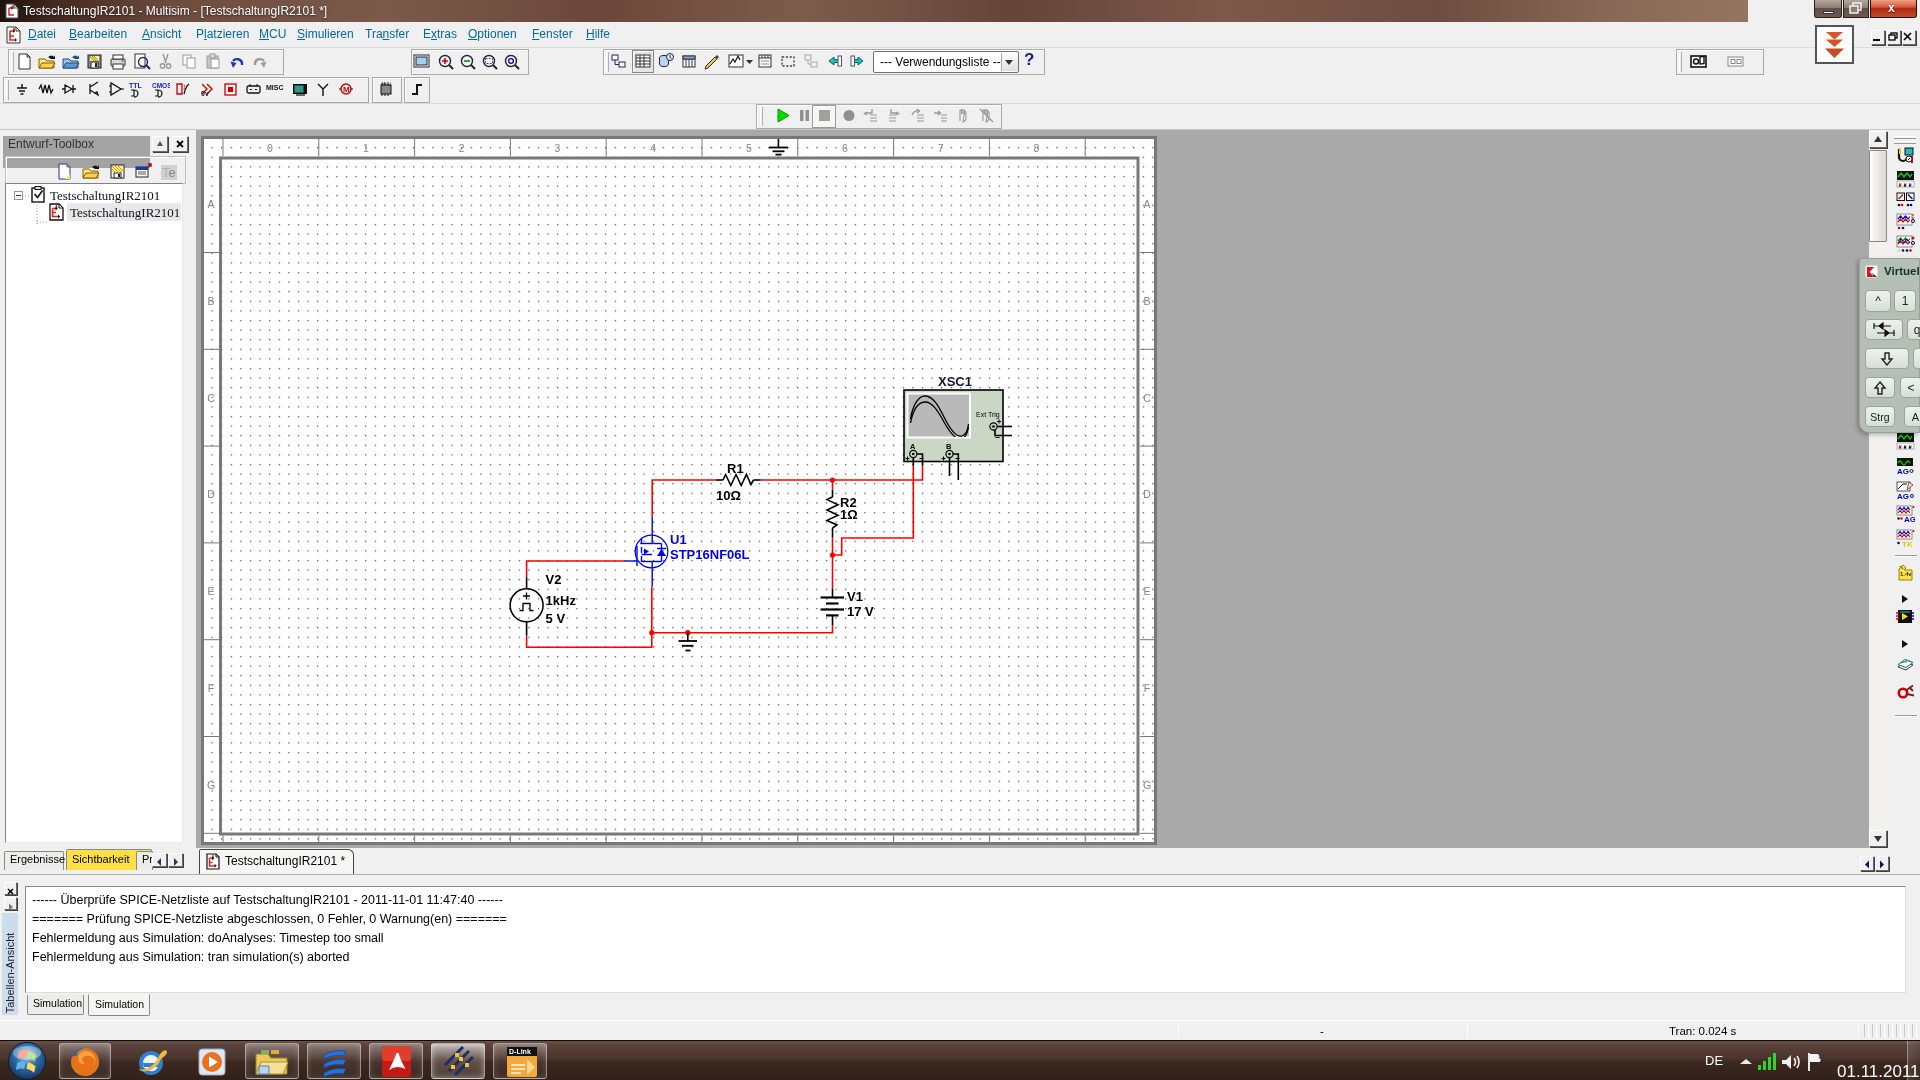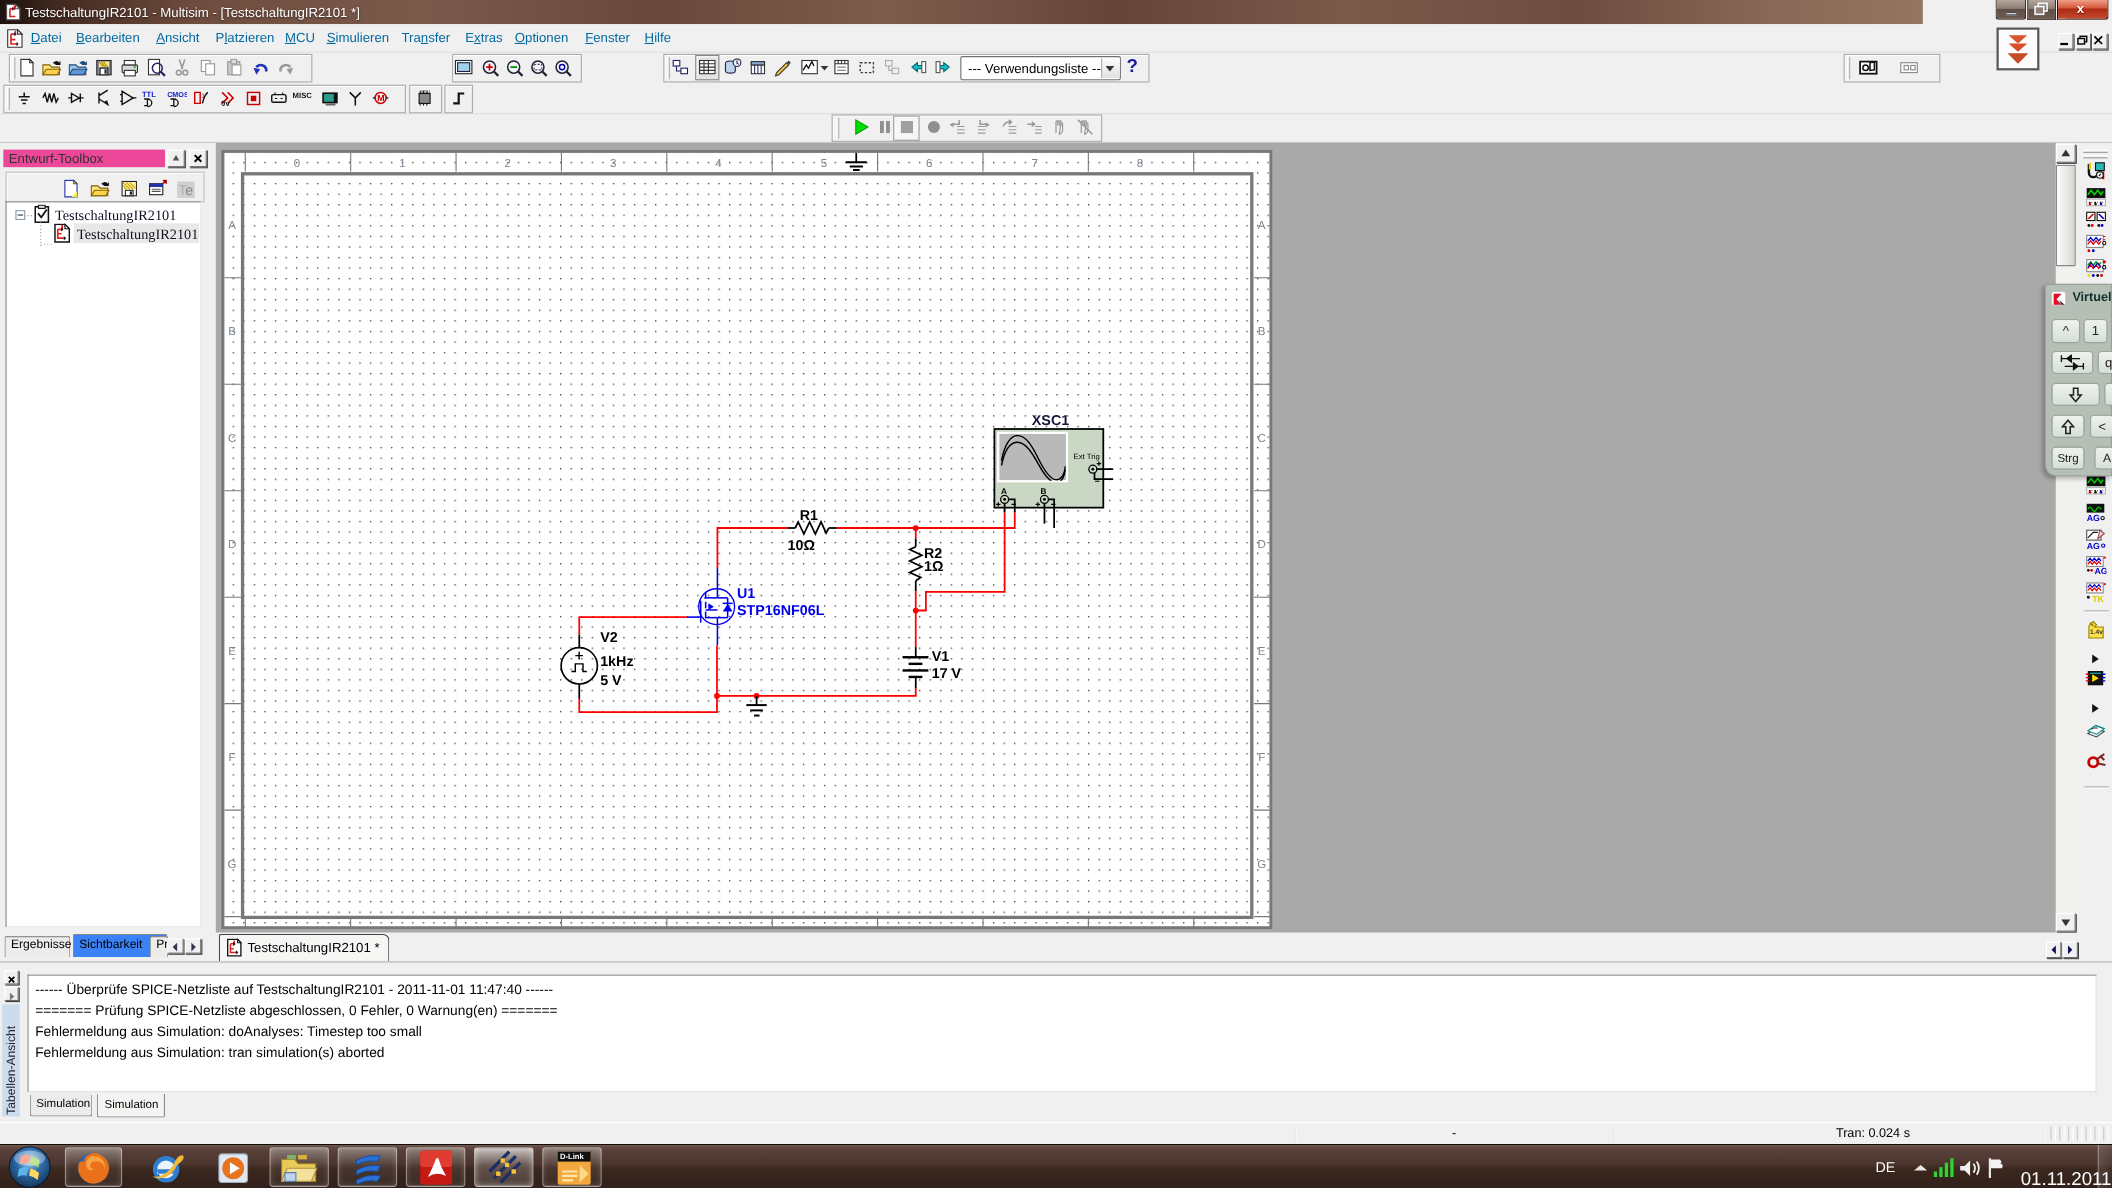--- a/index.html
+++ b/index.html
@@ -325,21 +325,21 @@
     <path d="M9 8 h6 M9 11 h6 M9 14 h6" stroke="#999"></path>
   </svg>
 <svg class="abs" style="left:955px;top:107px" width="18" height="18">
     <path d="M5 14 v-6 m0 0 v-4 q0 -1.5 1.5 -1 v4 m0 -3 q0 -1.5 1.5 -1 v4 m0 -3 q0 -1.5 1.5 -1 v5 m0 -3 q1.5 -1 1.5 1 v5 q0 3 -3 4z" fill="#f4f4f4" stroke="#999" stroke-width="1.1"></path>
   </svg>
 <svg class="abs" style="left:978px;top:107px" width="18" height="18">
     <path d="M5 14 v-6 m0 0 v-4 q0 -1.5 1.5 -1 v4 m0 -3 q0 -1.5 1.5 -1 v4 m0 -3 q0 -1.5 1.5 -1 v5 m0 -3 q1.5 -1 1.5 1 v5 q0 3 -3 4z" fill="#f4f4f4" stroke="#999" stroke-width="1.1"></path>
     <path d="M2 2 l13 13" stroke="#999" stroke-width="1.4"></path>
   </svg>
 <div class="abs" style="left:0;top:130px;width:196px;height:718px;background:#f0f0f0">
-<div class="abs" style="left:3px;top:6px;width:147px;height:16px;background:#ec4899">
+<div class="abs" style="left:3px;top:6px;width:147px;height:32px;background:#a3a3a3">
       <span class="abs" style="left:5px;top:1px;font-size:12px;color:#333">Entwurf-Toolbox</span>
     </div>
 <div class="btn3d" style="left:152px;top:6px;width:16px;height:16px"><svg width="14" height="14">
         <path d="M4 9 h6 l-3 -5z" fill="#555"></path>
       </svg></div>
 <div class="btn3d" style="left:172px;top:6px;width:16px;height:16px"><svg width="14" height="14">
         <path d="M4 4 l6 6 M10 4 l-6 6" stroke="#000" stroke-width="1.8"></path>
       </svg></div>
 <div class="abs" style="left:5px;top:26px;width:181px;height:28px;border:1px solid #c0c0c0;box-shadow:inset 1px 1px 0 #fff"></div>
 <svg class="abs" style="left:56px;top:33px" width="18" height="18">
@@ -702,21 +702,21 @@
       <span style="position:absolute;left:50%;top:50%;transform:translate(-50%,-52%);font-size:10.5px;color:#222">Strg</span>
     </div>
     <div class="abs" style="left:44px;top:147px;width:23px;height:21px;background:linear-gradient(#eef2ee,#d7ded7);border:1px solid #9aa59a;border-radius:4px">
       <span style="position:absolute;left:50%;top:50%;transform:translate(-50%,-52%);font-size:11px;color:#222">A</span>
     </div>
   </div>
 <div class="abs" style="left:0;top:848px;width:1920px;height:26px;background:#f0f0f0">
 <div class="abs" style="left:4px;top:3px;width:60px;height:19px;background:#ececea;border:1px solid #888;border-bottom:none;border-radius:2px 2px 0 0">
       <span class="abs" style="left:5px;top:1px;font-size:11px;white-space:nowrap">Ergebnisse</span>
     </div>
-<div class="abs" style="left:66px;top:1px;width:86px;height:21px;background:#3b82f6;border:1px solid #888;border-bottom:none;border-radius:2px 2px 0 0">
+<div class="abs" style="left:66px;top:1px;width:86px;height:21px;background:#fde047;border:1px solid #888;border-bottom:none;border-radius:2px 2px 0 0">
       <span class="abs" style="left:5px;top:3px;font-size:11px;white-space:nowrap">Sichtbarkeit</span>
     </div>
 <div class="abs" style="left:136px;top:3px;width:17px;height:19px;background:#ececea;border:1px solid #888;border-bottom:none;border-radius:2px 2px 0 0">
       <span class="abs" style="left:5px;top:1px;font-size:11px;white-space:nowrap">Pr</span>
     </div>
 <div class="btn3d" style="left:152px;top:5px;width:15px;height:14px"><svg width="13" height="12">
         <path d="M8 2 l-4 4 4 4z" fill="#335"></path>
       </svg></div>
 <div class="btn3d" style="left:168px;top:5px;width:15px;height:14px"><svg width="13" height="12">
         <path d="M5 2 l4 4 -4 4z" fill="#335"></path>

